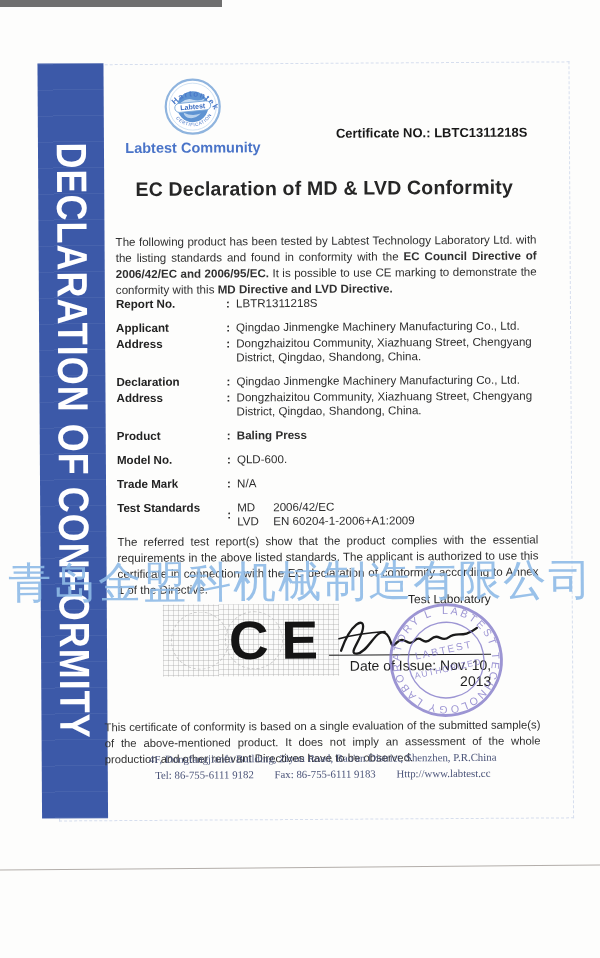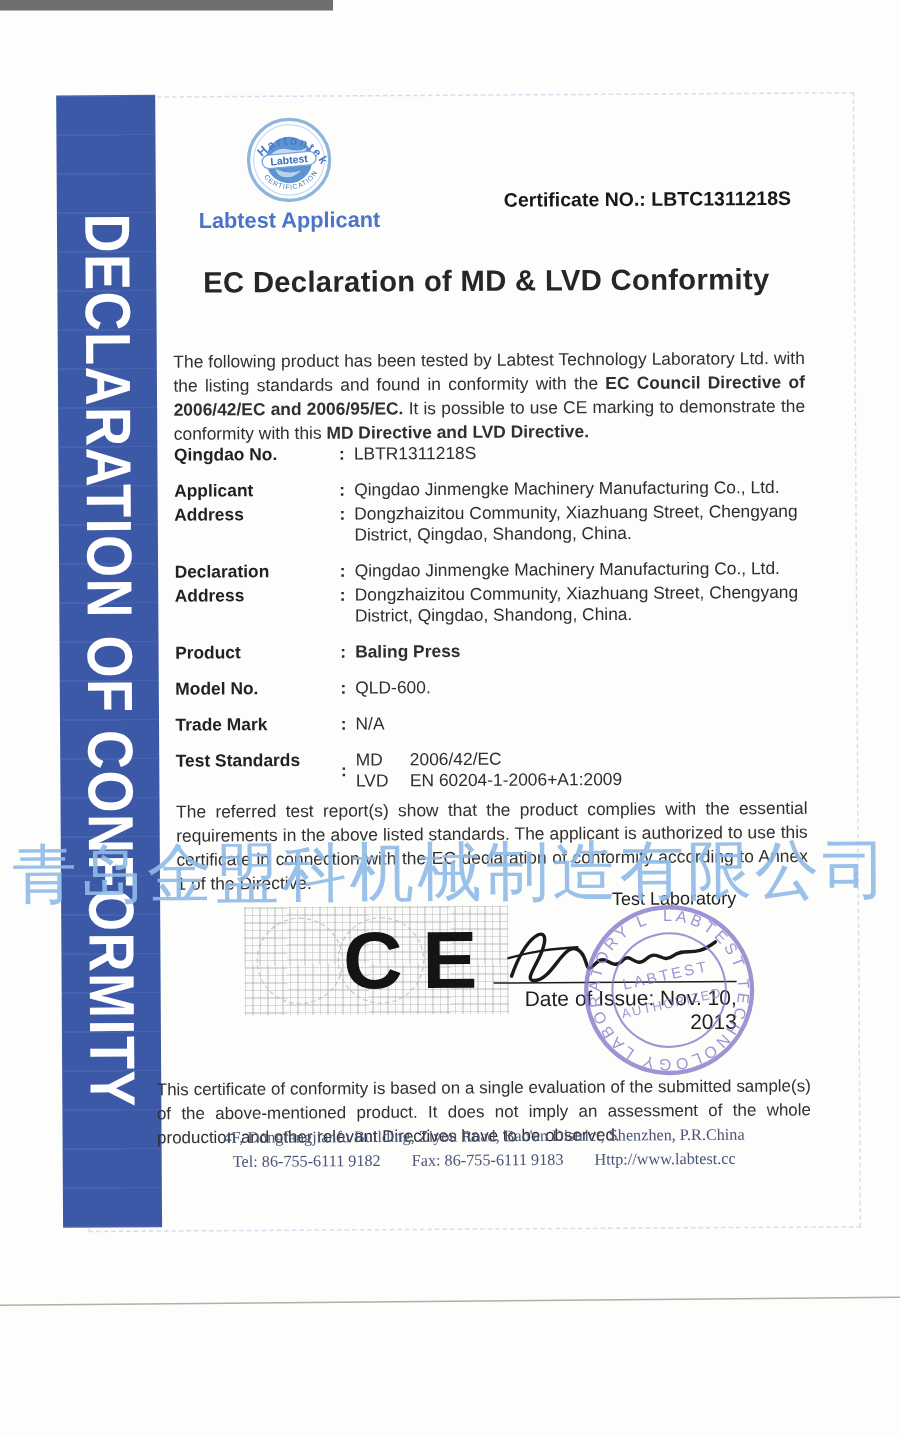--- a/index.html
+++ b/index.html
@@ -125,31 +125,31 @@
       <textPath href="#arcTop" startOffset="14%">Hartontek</textPath>
     </text>
     <g transform="rotate(-5 45 30)">
       <rect x="27" y="25.5" width="36" height="9" rx="4.5" fill="#ffffff" stroke="#7aa7d9" stroke-width="0.9"></rect>
       <text x="45" y="32.5" text-anchor="middle" font-size="7" font-weight="bold" fill="#3a6cc0" font-family="Liberation Sans, sans-serif">Labtest</text>
     </g>
     <text font-size="4.6" fill="#4a79c8" letter-spacing="0.6" font-family="Liberation Sans, sans-serif">
       <textPath href="#arcBottom" startOffset="12%">CERTIFICATION</textPath>
     </text>
   </svg>
-  <div class="lab-caption">Labtest Applicant</div>
+  <div class="lab-caption">Labtest Community</div>
 
   <div class="cert-no">Certificate NO.: LBTC1311218S</div>
 
   <div class="title">EC Declaration of MD &amp; LVD Conformity</div>
 
   <p class="para intro"><span>The following product has been tested by Labtest Technology Laboratory Ltd. with the listing standards and found in conformity with the </span><span class="b">EC Council Directive of 2006/42/EC and 2006/95/EC.</span><span> It is possible to use CE marking to demonstrate the conformity with this </span><span class="b">MD Directive and LVD Directive.</span></p>
 
   <div class="fields">
     <div class="frow">
-      <span class="flabel">Qingdao No.</span>
+      <span class="flabel">Report No.</span>
       <span class="fcolon">:</span>
       <span class="fvalue">LBTR1311218S</span>
     </div>
     <div class="frow g1">
       <span class="flabel">Applicant</span>
       <span class="fcolon">:</span>
       <span class="fvalue">Qingdao Jinmengke Machinery Manufacturing Co., Ltd.</span>
     </div>
     <div class="frow g2">
       <span class="flabel">Address</span>

